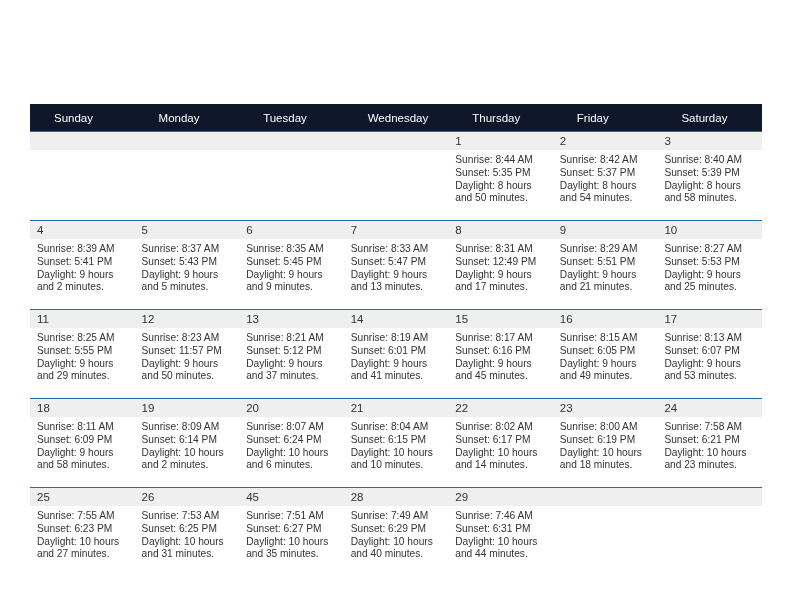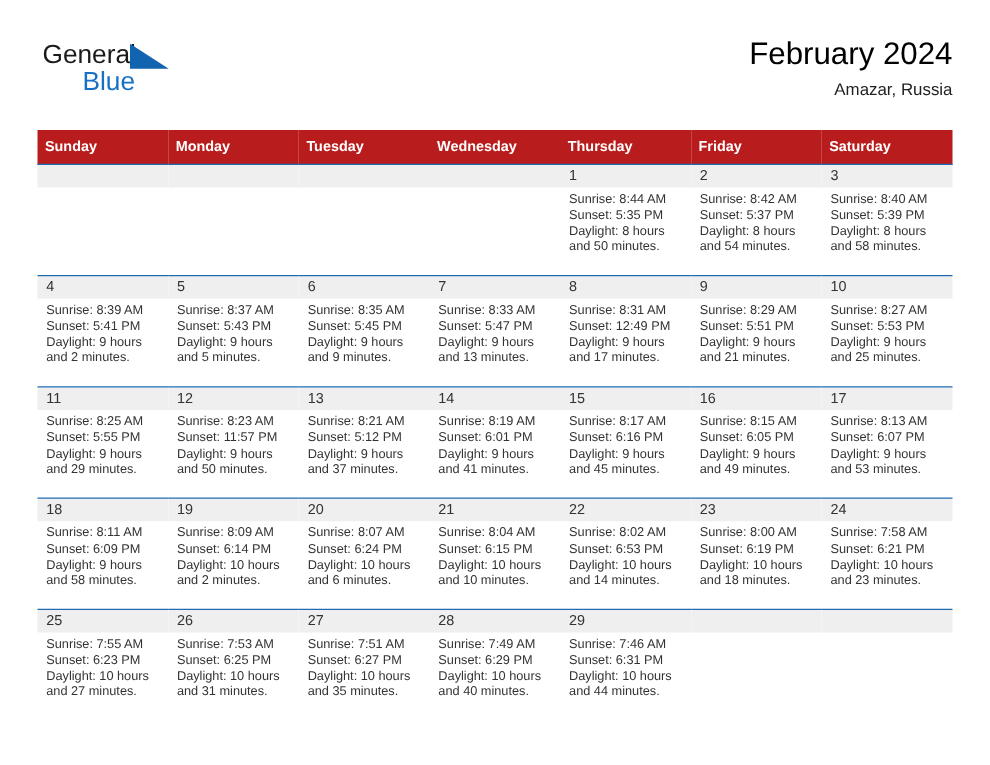--- a/index.html
+++ b/index.html
@@ -87,26 +87,26 @@
   
   .cal {
     position: absolute;
     left: 30px;
     top: 104px;
     width: 732px;
     border-collapse: collapse;
     table-layout: fixed;
   }
   .cal th {
-    background: #b91c1c;
+    background: #0f172a;
     color: #ffffff;
     font-size: 11.5px;
-    font-weight: bold;
+    font-weight: normal;
     text-align: left;
-    padding: 5px 0 5px 6px;
+    padding: 5px 0 5px 24px;
     height: 17px;
     border: none;
   }
   .cal td {
     vertical-align: top;
     padding: 0;
     border: none;
     border-top: 1.6px solid #1e6bb0;
     background: #ffffff;
     width: 104.57px;
@@ -132,34 +132,20 @@
     color: #333333;
     line-height: 12.8px;
     white-space: nowrap;
   }
 </style>
 </head>
 <body>
 
 <div class="page">
 
-  <div class="header">
-
-    <div class="brand">
-      <span class="brand-general">General</span>
-      <span class="brand-tri"></span>
-      <span class="brand-blue">Blue</span>
-    </div>
-
-    <div class="title-block">
-      <div class="cal-title">February 2024</div>
-      <div class="cal-subtitle">Amazar, Russia</div>
-    </div>
-
-  </div>
 
   <table class="cal">
     <thead>
       <tr id="weekday-row">
           <th>Sunday</th>
           <th>Monday</th>
           <th>Tuesday</th>
           <th>Wednesday</th>
           <th>Thursday</th>
           <th>Friday</th>
@@ -372,21 +358,21 @@
               <div>Sunrise: 8:04 AM</div>
               <div>Sunset: 6:15 PM</div>
               <div>Daylight: 10 hours</div>
               <div>and 10 minutes.</div>
             </div>
           </td>
           <td>
             <div class="daynum-band">22</div>
             <div class="cell-body">
               <div>Sunrise: 8:02 AM</div>
-              <div>Sunset: 6:53 PM</div>
+              <div>Sunset: 6:17 PM</div>
               <div>Daylight: 10 hours</div>
               <div>and 14 minutes.</div>
             </div>
           </td>
           <td>
             <div class="daynum-band">23</div>
             <div class="cell-body">
               <div>Sunrise: 8:00 AM</div>
               <div>Sunset: 6:19 PM</div>
               <div>Daylight: 10 hours</div>
@@ -416,21 +402,21 @@
           <td>
             <div class="daynum-band">26</div>
             <div class="cell-body">
               <div>Sunrise: 7:53 AM</div>
               <div>Sunset: 6:25 PM</div>
               <div>Daylight: 10 hours</div>
               <div>and 31 minutes.</div>
             </div>
           </td>
           <td>
-            <div class="daynum-band">27</div>
+            <div class="daynum-band">45</div>
             <div class="cell-body">
               <div>Sunrise: 7:51 AM</div>
               <div>Sunset: 6:27 PM</div>
               <div>Daylight: 10 hours</div>
               <div>and 35 minutes.</div>
             </div>
           </td>
           <td>
             <div class="daynum-band">28</div>
             <div class="cell-body">

